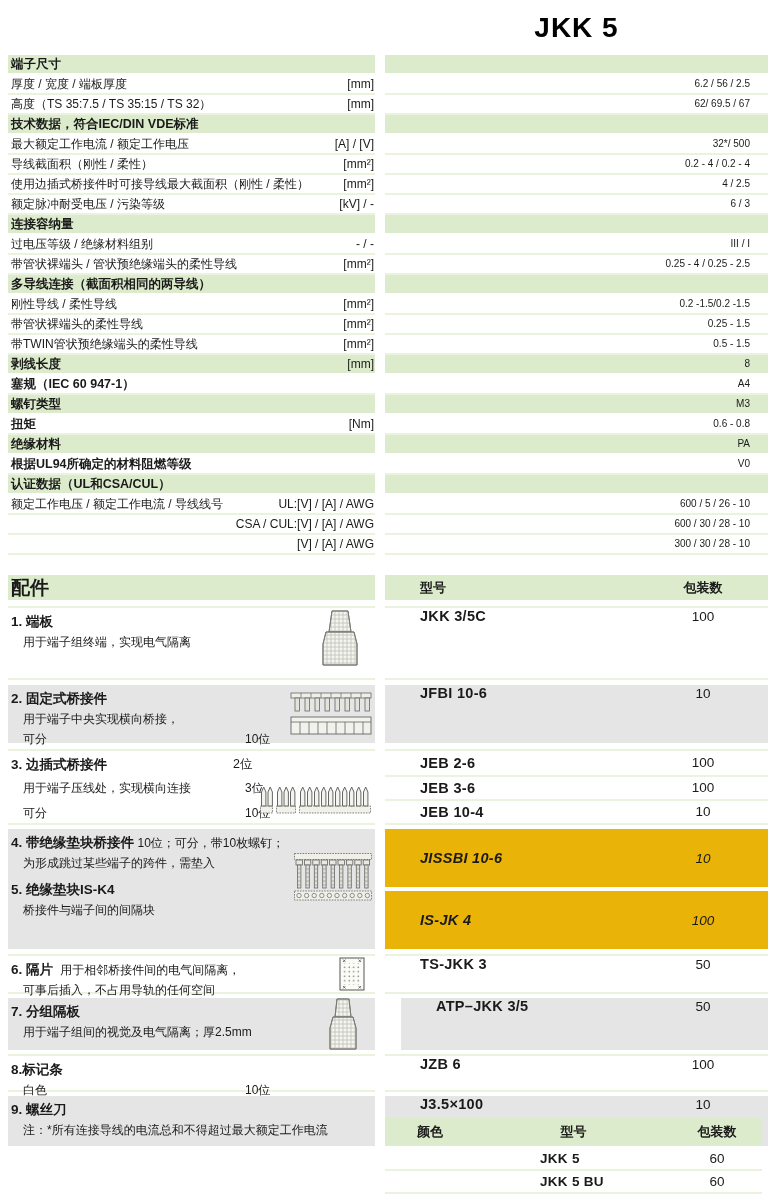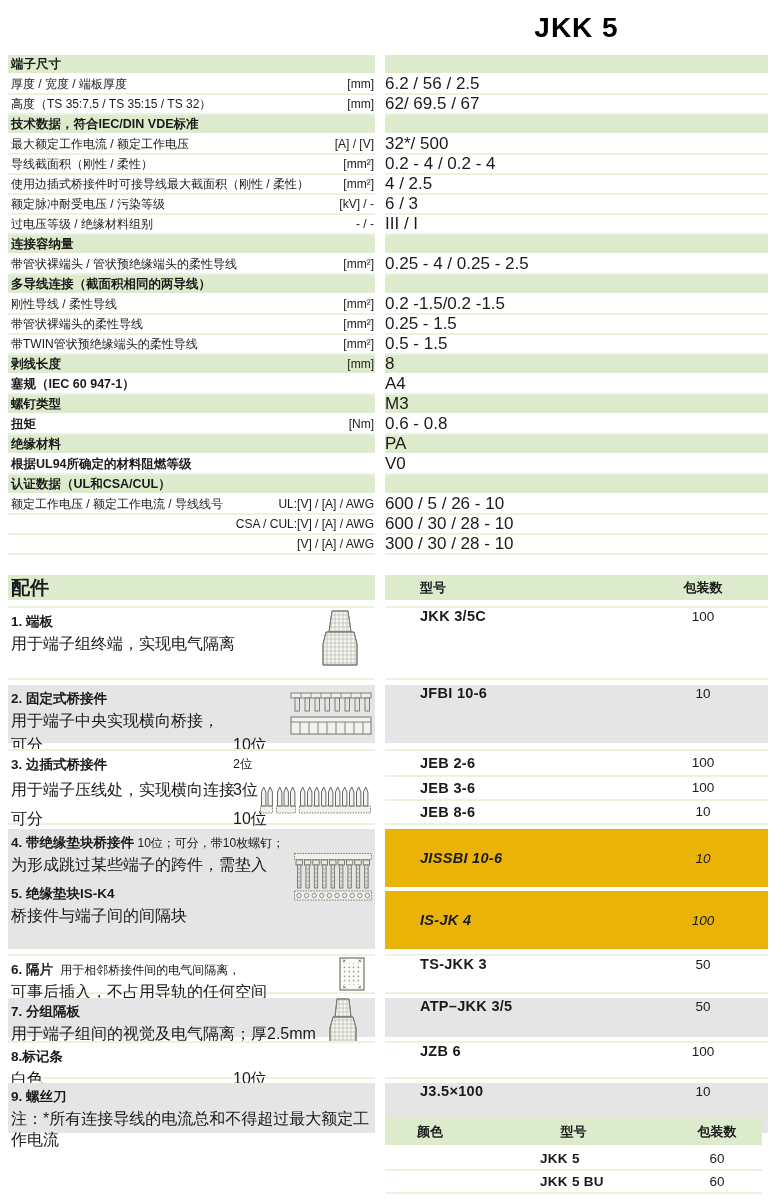--- a/index.html
+++ b/index.html
@@ -8,22 +8,22 @@
 
   .title { position:absolute; left:385px; width:383px; top:12px; text-align:center;
            font-size:28px; font-weight:bold; letter-spacing:1px; color:#000; }
 
   
   .spec { position:absolute; top:55px; left:8px; width:760px; }
   .sr { display:flex; }
   .sr .c1 { width:367px; flex:none; height:18px; margin-bottom:2px; display:flex;
             justify-content:space-between; align-items:center; padding:0 1px 0 3px;
             font-size:12px; line-height:18px; border-bottom:2px solid #eaf3dd; height:20px; }
-  .sr .c2 { flex:1; margin-left:10px; height:20px; margin-bottom:2px; text-align:left;
-            font-size:17px; line-height:18px; padding-right:18px; border-bottom:2px solid #eaf3dd; }
+  .sr .c2 { flex:1; margin-left:10px; height:20px; margin-bottom:2px; text-align:right;
+            font-size:10px; line-height:18px; padding-right:18px; border-bottom:2px solid #eaf3dd; }
   .sr .c1, .sr .c2 { margin-bottom:0; }
   .sr.s .c1, .sr.s .c2 { background:#dcebcb; border-bottom:2px solid #fff; }
   .sr.s .lb { font-weight:bold; font-size:12.5px; }
   .sr.g .c1, .sr.g .c2 { background:#dcebcb; border-bottom:2px solid #fff;gap:28px; }
   .sr.b .lb { font-weight:bold; font-size:12.5px; }
   .un { white-space:nowrap; }
 
   
   .acc { position:absolute; top:575px; left:8px; width:760px; }
   .acc-head { display:flex; margin-bottom:6px; }
@@ -45,28 +45,28 @@
 
   .mrow { display:flex; align-items:center; }
   .mn { padding-left:35px; flex:1; font-weight:bold; font-size:14.5px; letter-spacing:0.3px; }
   .pk { width:80px; text-align:center; margin-right:25px; font-size:13.5px; }
   .ar.multi .mrow { height:25px; }
   .ar.multi .mrow + .mrow { border-top:2px solid #eaf3dd; }
 
   .at { font-size:13px; margin:3px 0 2px; }
   .at b { font-size:13.5px; }
   .at .inl { font-weight:normal; font-size:12px; }
-  .ln { font-size:16px; margin:3px 0; position:relative; }
+  .ln { font-size:12px; margin:3px 12px; position:relative; }
   .pos { position:absolute; left:222px; top:0; }
   .tpos { font-weight:normal; font-size:12.5px; position:absolute; left:225px; top:5px; }
   .ic { position:absolute; }
 
   
   .h62{height:74px;} .h58{height:58px;} .h76{height:76px;} .h96{height:120px;}
-  .h40{height:40px;} .h52{height:39px;} .h38{height:38px;} .h50{height:50px;}
+  .h40{height:40px;} .h52{height:52px;gap:16px;} .h38{height:38px;} .h50{height:50px;}
   .mb4{margin-bottom:4px;} .mb5{margin-bottom:5px;} .mb6{margin-bottom:6px;}
 
   
   .ctable { position:absolute; top:1118px; left:385px; width:377px; }
   .crow { display:grid; grid-template-columns:90px 197px 90px; align-items:center; }
   .crow.head { background:#dcebcb; height:27px; font-weight:bold; font-size:13px; margin-bottom:3px; }
   .crow.head > div { text-align:center; }
   .crow.body { height:23px; border-bottom:2px solid #eaf3dd; font-size:13.5px; }
   .crow.body .cm { font-weight:bold; padding-left:65px; letter-spacing:0.3px; }
   .crow.body .cp { text-align:center; }
@@ -147,32 +147,32 @@
         </div>
         <div class="c2"><span>4 / 2.5</span></div>
       </div>
     <div class="sr w">
         <div class="c1">
           <span class="lb">额定脉冲耐受电压 / 污染等级</span>
           <span class="un">[kV] / -</span>
         </div>
         <div class="c2"><span>6 / 3</span></div>
       </div>
+    <div class="sr s">
+        <div class="c1">
+          <span class="lb">连接容纳量</span>
+        </div>
+        <div class="c2"></div>
+      </div>
     <div class="sr w">
         <div class="c1">
           <span class="lb">过电压等级 / 绝缘材料组别</span>
           <span class="un">- / -</span>
         </div>
         <div class="c2"><span>III / I</span></div>
-      </div>
-    <div class="sr s">
-        <div class="c1">
-          <span class="lb">连接容纳量</span>
-        </div>
-        <div class="c2"></div>
       </div>
     <div class="sr w">
         <div class="c1">
           <span class="lb">带管状裸端头 / 管状预绝缘端头的柔性导线</span>
           <span class="un">[mm²]</span>
         </div>
         <div class="c2"><span>0.25 - 4 / 0.25 - 2.5</span></div>
       </div>
     <div class="sr s">
         <div class="c1">
@@ -360,21 +360,21 @@
       <div class="ar multi">
         <div class="mrow">
             <span class="mn">JEB 2-6</span>
             <span class="pk">100</span>
           </div>
         <div class="mrow">
             <span class="mn">JEB 3-6</span>
             <span class="pk">100</span>
           </div>
         <div class="mrow">
-            <span class="mn">JEB 8-6</span>
+            <span class="mn">JEB 10-4</span>
             <span class="pk">10</span>
           </div>
       </div>
     </div>
 
     <div class="arow green h96 mb5">
       <div class="al">
         <div class="at"><b>4.</b> <b>带绝缘垫块桥接件</b> <span class="inl">10位；可分，带10枚螺钉；</span></div>
         <div class="ln">为形成跳过某些端子的跨件，需垫入</div>
         <div class="at" style="margin-top:9px"><b>5.</b> <b>绝缘垫块IS-K4</b></div>

